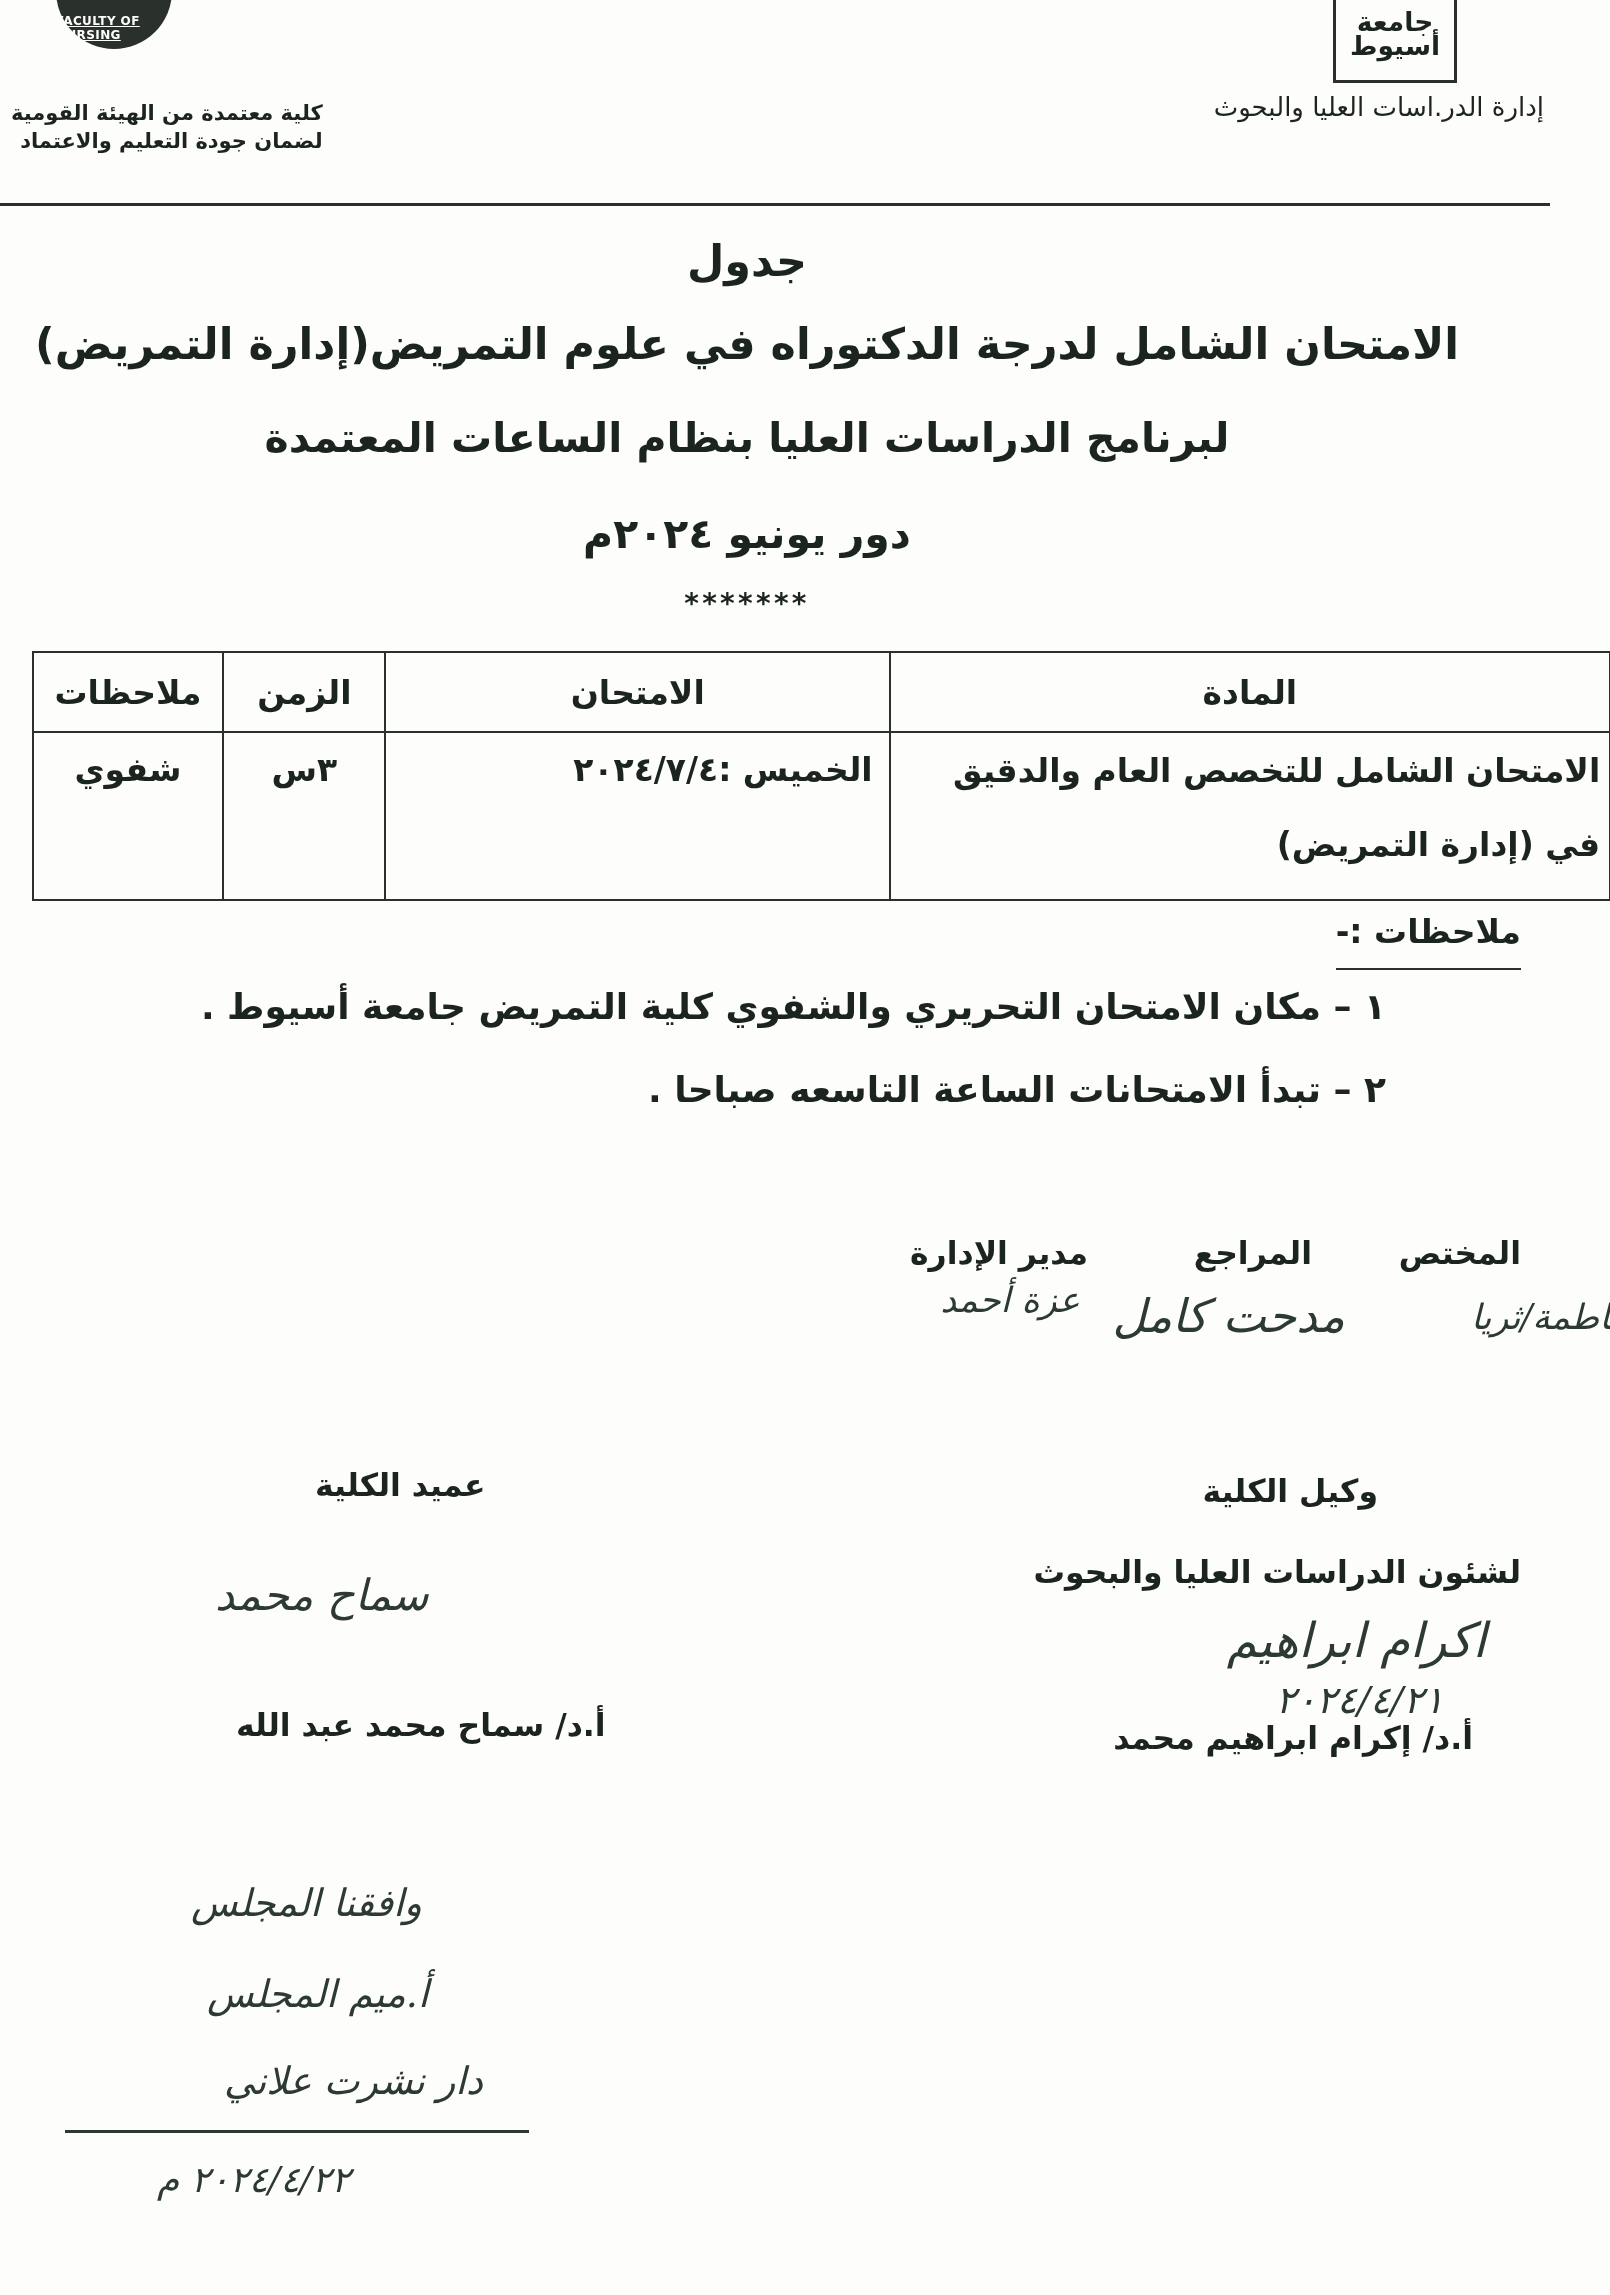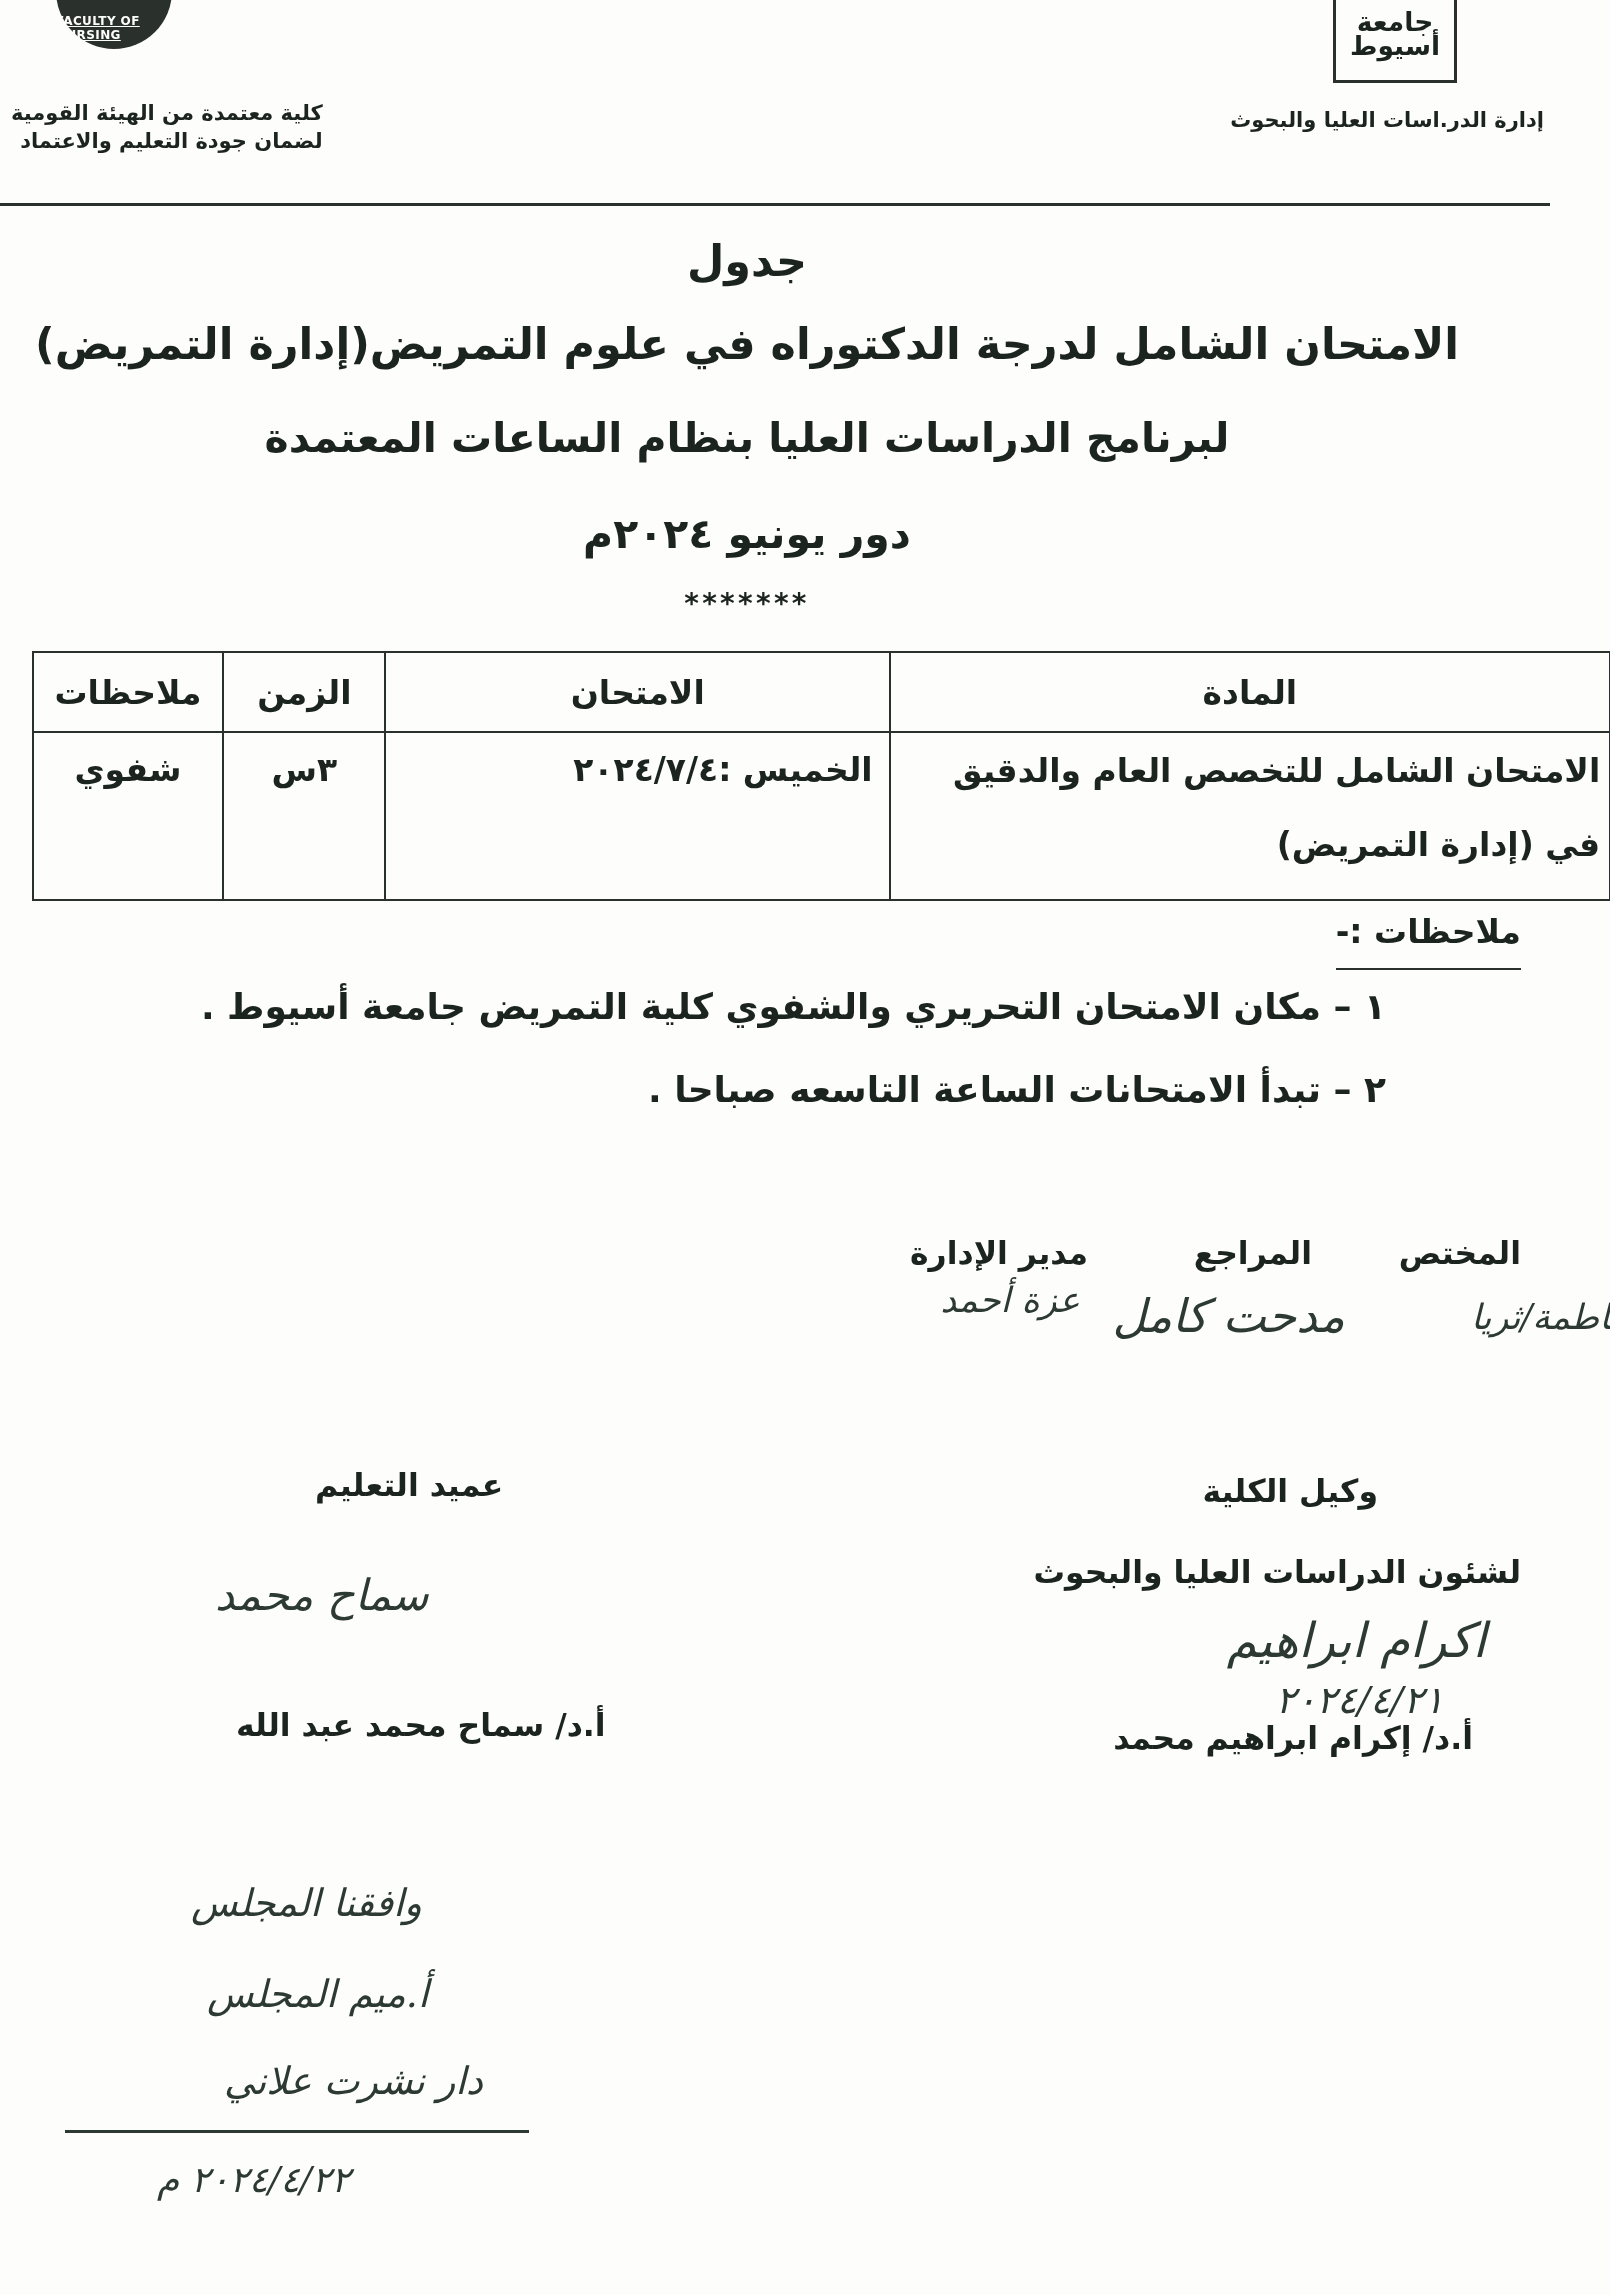--- a/index.html
+++ b/index.html
@@ -3,21 +3,21 @@
 <meta charset="utf-8">
 <style>
   html, body { margin:0; padding:0; }
   body {
     width:1610px; height:2295px; background:#fdfdfc; position:relative; overflow:hidden;
     font-family:"DejaVu Sans", "Liberation Sans", sans-serif; color:#1c2420;
   }
   .abs { position:absolute; }
   .rtl { direction:rtl; }
   
-  .hdr-right-text { right:66px; top:108px; font-size:21px; font-weight:bold; }
+  .hdr-right-text { right:66px; top:92px; font-size:26px; font-weight:normal; }
   .hdr-left-text { left:-8.3px; top:99px; font-size:21px; font-weight:bold; text-align:right; width:331px; line-height:1.35; }
   .hdr-line { left:0; width:1550px; top:203px; height:3.3px; background:#2a302c; }
   
   .logo-right { left:1333px; top:0; width:124px; height:83px; border:3.3px solid #2a302c; border-top:none; box-sizing:border-box; display:flex; align-items:flex-end; justify-content:center; padding-bottom:22px; }
   .logo-right span { font-size:26.5px; font-weight:bold; line-height:0.9; text-align:center; }
   .logo-left { left:56px; top:-50px; width:116px; height:99px; border-radius:0 0 58px 58px; background:#2a302c; display:flex; align-items:flex-end; justify-content:center; padding-bottom:6.6px; box-sizing:border-box; }
   .logo-left span { color:#fdfdfc; font-size:12px; font-weight:bold; letter-spacing:0.4px;text-decoration:underline; }
   
   .title { left:0; width:1610px; text-align:center; font-weight:bold; }
   .t1 { top:236px; font-size:43px; left:-58px; }
@@ -106,21 +106,21 @@
 <div class="abs hand rtl" style="right:-16.6px; top:1297px; font-size:35px;">فاطمة/ثريا</div>
 <div class="abs hand rtl" style="right:265px; top:1289px; font-size:46px;">مدحت كامل</div>
 <div class="abs hand rtl" style="right:530px; top:1280px; font-size:35px;">عزة أحمد</div>
 
 <div class="abs sig-lbl rtl" style="right:232px; top:1473px;">وكيل الكلية</div>
 <div class="abs sig-lbl rtl" style="right:89px; top:1554px;">لشئون الدراسات العليا والبحوث</div>
 <div class="abs hand rtl" style="right:124px; top:1612px; font-size:48px;">اكرام ابراهيم</div>
 <div class="abs hand rtl" style="right:166px; top:1678px; font-size:38px;">٢٠٢٤/٤/٢١</div>
 <div class="abs sig-lbl rtl" style="right:137px; top:1720px;">أ.د/ إكرام ابراهيم محمد</div>
 
-<div class="abs sig-lbl rtl" style="left:315px; top:1467px;">عميد التعليم</div>
+<div class="abs sig-lbl rtl" style="left:315px; top:1467px;">عميد الكلية</div>
 <div class="abs hand rtl" style="left:215px; top:1570px; font-size:43px;">سماح محمد</div>
 <div class="abs sig-lbl rtl" style="left:236px; top:1707px;">أ.د/ سماح محمد عبد الله</div>
 
 <div class="abs hand rtl" style="left:191px; top:1881px; font-size:38px;">وافقنا المجلس</div>
 <div class="abs hand rtl" style="left:207px; top:1972px; font-size:38px;">أ.ميم المجلس</div>
 <div class="abs hand rtl" style="left:224px; top:2059px; font-size:38px;">دار نشرت علاني</div>
 <div class="abs" style="left:65px; top:2130px; width:464px; height:2.5px; background:#2c3a33;"></div>
 <div class="abs hand rtl" style="left:157px; top:2159px; font-size:36px;">٢٠٢٤/٤/٢٢ م</div>
 
 

